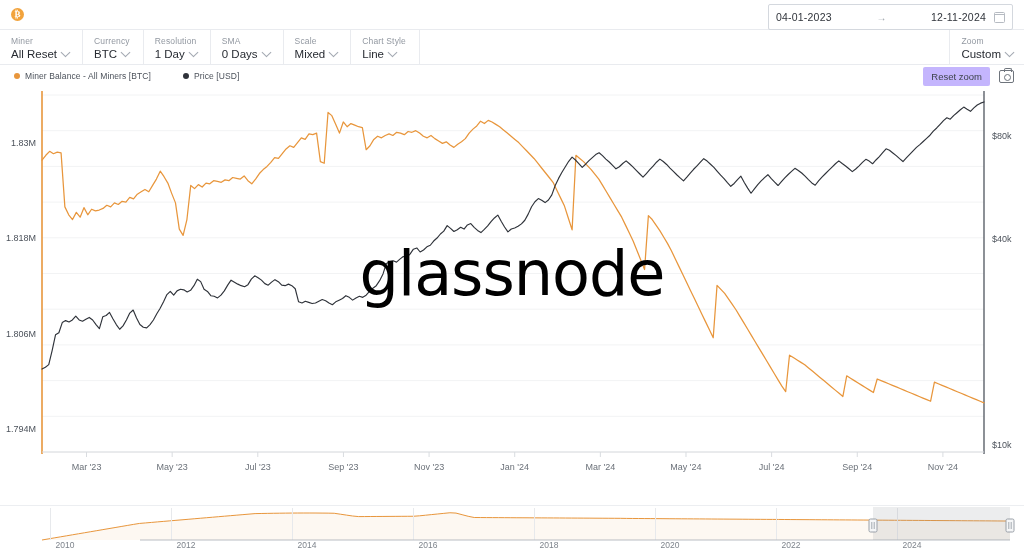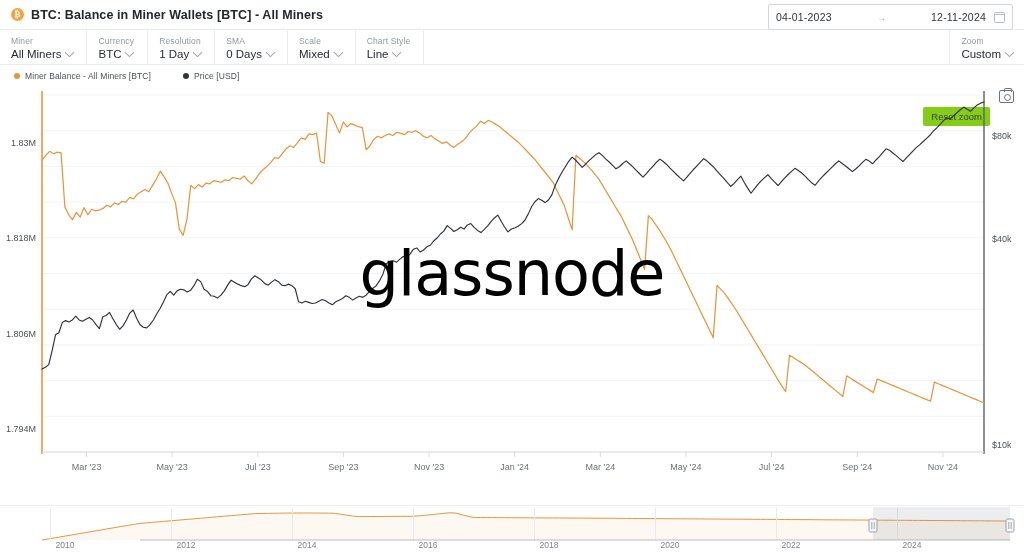--- a/index.html
+++ b/index.html
@@ -83,23 +83,23 @@
     height: 22px;
     display: flex; align-items: center;
     padding: 0 10px 0 14px;
     position: relative;
   }
   .lgitem { display: flex; align-items: center; margin-right: 32px; }
   .dot { width: 6px; height: 6px; border-radius: 50%; margin-right: 5px; flex: none; }
   .lgtext { font-size: 8.5px; color: #4c525b; letter-spacing: .1px; }
   .rightctl { position: absolute; right: 10px; top: 2px; display: flex; align-items: center; gap: 9px; }
   .resetbtn {
-    background: #84cc16; border: none; border-radius: 2px;
+    background: #c4b5fd; border: none; border-radius: 2px;
     font-size: 9.5px; color: #3d434b; padding: 4px 8px;
-    font-family: "Liberation Sans", sans-serif; cursor: pointer; margin-top: 40px;
+    font-family: "Liberation Sans", sans-serif; cursor: pointer;
   }
   .camera {
     width: 15px; height: 13px; border: 1.2px solid #6e747c; border-radius: 2px;
     position: relative; cursor: pointer;
   }
   .camera::before {
     content:""; position:absolute; left:4px; top:-3.2px; width:6px; height:3px;
     border:1.2px solid #6e747c; border-bottom:none; border-radius:2px 2px 0 0;
   }
   .camera::after {
@@ -119,35 +119,34 @@
   }
 
   
   .navwrap { position: relative; width: 1024px; height: 45px; border-top: 1px solid #eceef1; margin-top: 20px; }
 </style>
 </head>
 <body>
 
 <div class="header">
   <span class="btc-icon">₿</span>
-  <span class="page-title">BTC: Balance in Miner Wallets [BTC] - All Miners</span>
 
   <div class="daterange">
     <span class="d">04-01-2023</span>
     <span class="arrow">→</span>
     <span class="d">12-11-2024</span>
     <span class="cal"></span>
   </div>
 </div>
 
 <div class="optbar">
   <div class="opt">
     <span class="lbl">Miner</span>
     <span class="valrow">
-        <span class="val">All Miners</span>
+        <span class="val">All Reset</span>
         <span class="chev"></span>
       </span>
   </div>
   <div class="opt">
     <span class="lbl">Currency</span>
     <span class="valrow">
         <span class="val">BTC</span>
         <span class="chev"></span>
       </span>
   </div>

